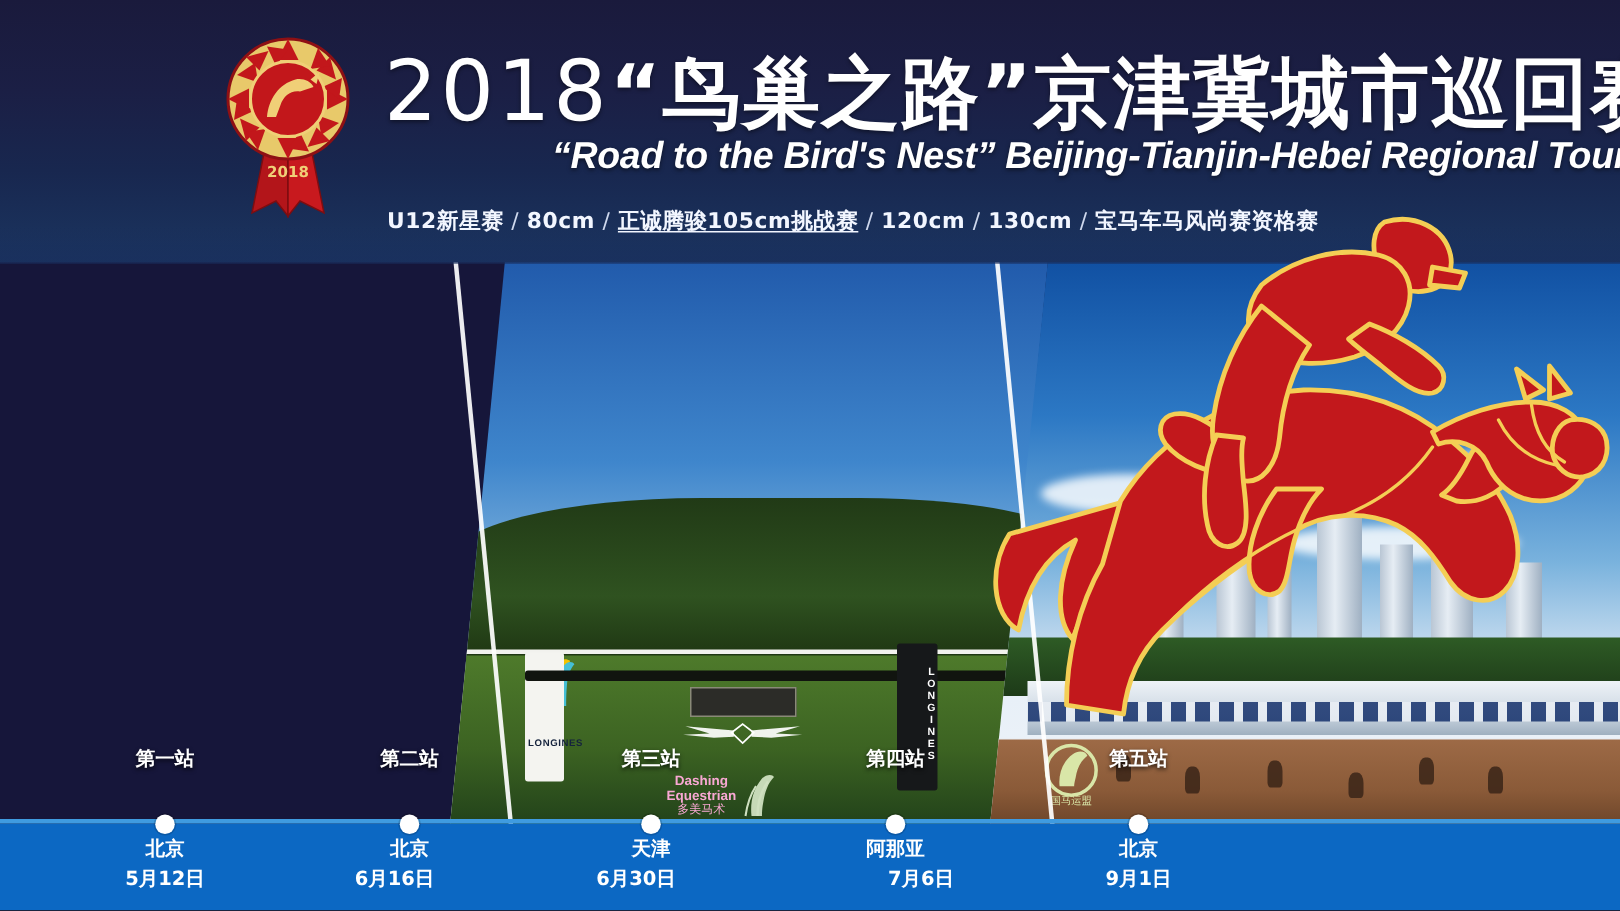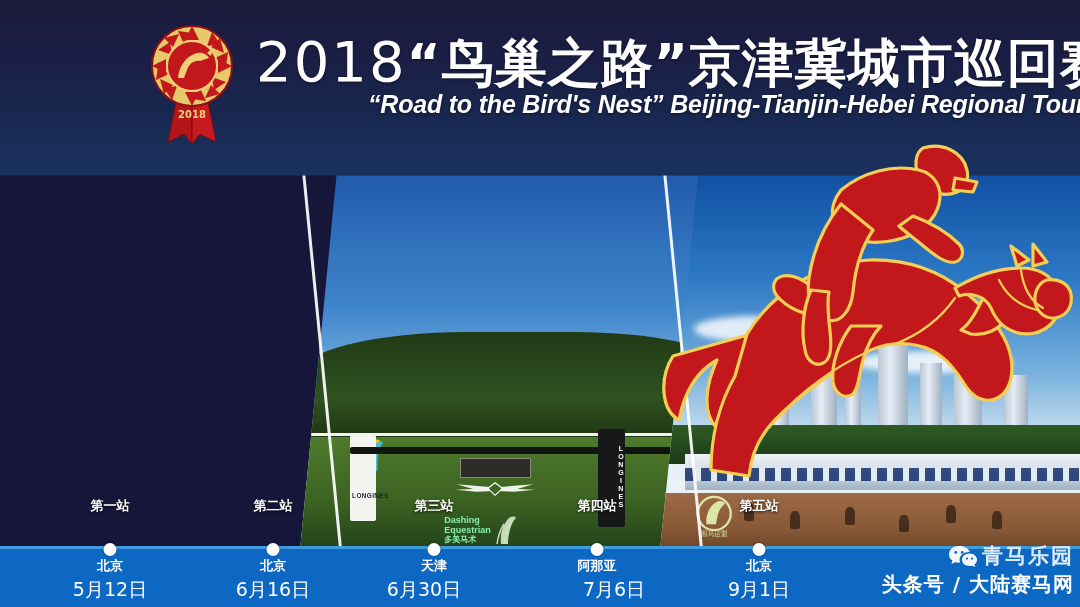--- a/index.html
+++ b/index.html
@@ -126,21 +126,21 @@
      color:#fff;font-size:13px;font-weight:700;white-space:nowrap;
      font-family:"DejaVu Sans","Liberation Sans",sans-serif;
      text-shadow:0 1px 3px rgba(0,0,0,.8);}
 
   .bluebar{position:absolute;left:0;top:549px;width:1080px;height:58px;background:#0c68c3;z-index:8;}
   .bluebar:before{content:"";position:absolute;left:0;top:-3px;width:100%;height:3px;background:#3f9be0;}
   .dot{position:absolute;top:-6.5px;width:13px;height:13px;border-radius:50%;background:#fff;
        transform:translateX(-50%);box-shadow:0 0 0 1px rgba(0,0,0,.15);}
   .tl-city{position:absolute;top:8px;transform:translateX(-50%);color:#fff;font-size:13px;font-weight:700;white-space:nowrap;
        font-family:"DejaVu Sans","Liberation Sans",sans-serif;}
-  .tl-date{position:absolute;top:28px;transform:translateX(-50%);color:#fff;font-size:19px;font-weight:400;white-space:nowrap;
+  .tl-date{position:absolute;top:28px;transform:translateX(-50%);color:#fff;font-size:13px;font-weight:700;white-space:nowrap;
        font-family:"DejaVu Sans","Liberation Sans",sans-serif;}
 
   
   .wm{position:absolute;right:6px;top:544px;z-index:12;text-align:right;line-height:1;}
   .wm-top{display:flex;align-items:center;justify-content:flex-end;gap:4px;}
   .wm-brand{color:#e9f2fb;font-size:21px;font-weight:700;letter-spacing:2px;
      font-family:"DejaVu Sans","Liberation Sans",sans-serif;opacity:.95;}
   .wm-bottom{color:#ffffff;font-size:20px;font-weight:700;letter-spacing:1px;margin-top:6px;
      font-family:"DejaVu Sans","Liberation Sans",sans-serif;}
 </style>
@@ -173,24 +173,24 @@
         <svg width="100%" height="100%" viewBox="0 0 120 28" preserveAspectRatio="none">
           <path d="M60 4 l10 8 -10 10 -10 -10 z" fill="none" stroke="#ffffff" stroke-width="1.6"></path>
           <path d="M52 10 L8 6 L30 13 L6 14 L34 17 L52 16 Z" fill="#ffffff" opacity=".92"></path>
           <path d="M68 10 L112 6 L90 13 L114 14 L86 17 L68 16 Z" fill="#ffffff" opacity=".92"></path>
         </svg>
       </div>
       <div class="std-r"></div>
       <div class="longi-r">LONGINES</div>
 
       <div class="dash" style="display:flex;align-items:center;gap:4px;justify-content:center;">
-        <span style="display:flex;flex-direction:column;line-height:1.1;color:#86efac;text-align:left">
+        <span style="display:flex;flex-direction:column;line-height:1.1;color:#f9a8d4;text-align:center">
           <span style="font-size:9px;font-weight:700">Dashing</span>
           <span style="font-size:9px;font-weight:700">Equestrian</span>
-          <span style="font-size:8px;font-weight:700;font-family:'DejaVu Sans',sans-serif">多美马术</span>
+          <span style="font-size:8px;font-weight:400;font-family:'DejaVu Sans',sans-serif">多美马术</span>
         </span>
         <svg width="22" height="30" viewBox="0 0 22 30">
           <path d="M6 29 C5 20,7 11,13 4 C16 1,20 1,21 3 C17 7,15 13,14 19 C13 24,13 27,13 29 Z" fill="#cfe0c0" opacity=".95"></path>
           <path d="M10 29 C10 21,12 13,17 6" fill="none" stroke="#cfe0c0" stroke-width="1.6"></path>
           <path d="M2 29 C3 22,5 15,9 9" fill="none" stroke="#cfe0c0" stroke-width="1.4"></path>
         </svg>
       </div>
     </div>
 
     <div class="panel p3">
@@ -323,20 +323,23 @@
         <path d="M61 31 l6 -5 -2 8 z" fill="#f0cf77"></path>
       </g>
     </svg>
 
     <div class="title-cn">
       <span class="yr">2018</span><span>“鸟巢之路”京津冀城市巡回赛</span>
     </div>
 
     <div class="title-en">“Road to the Bird's Nest” Beijing-Tianjin-Hebei Regional Tour</div>
 
+    <div class="subtitle">
+      <span>U12新星赛</span><span class="sep">/</span><span>80cm</span><span class="sep">/</span><span class="u">正诚腾骏105cm挑战赛</span><span class="sep">/</span><span>120cm</span><span class="sep">/</span><span>130cm</span><span class="sep">/</span><span>宝马车马风尚赛资格赛</span>
+    </div>
   </div>
 
   <div class="tl-labels">
     <div class="tl-label" style="left:110px">第一站</div>
     <div class="tl-label" style="left:273px">第二站</div>
     <div class="tl-label" style="left:434px">第三站</div>
     <div class="tl-label" style="left:597px">第四站</div>
     <div class="tl-label" style="left:759px">第五站</div>
   </div>
 
@@ -344,45 +347,26 @@
     <div class="dot" style="left:110px"></div>
     <div class="dot" style="left:273px"></div>
     <div class="dot" style="left:434px"></div>
     <div class="dot" style="left:597px"></div>
     <div class="dot" style="left:759px"></div>
 
     <div class="tl-city" style="left:110px">北京</div>
     <div class="tl-date" style="left:110px">5月12日</div>
 
     <div class="tl-city" style="left:273px">北京</div>
-    <div class="tl-date" style="left:273px">6月16日</div>
+    <div class="tl-date" style="left:263px">6月16日</div>
 
     <div class="tl-city" style="left:434px">天津</div>
     <div class="tl-date" style="left:424px">6月30日</div>
 
     <div class="tl-city" style="left:597px">阿那亚</div>
     <div class="tl-date" style="left:614px">7月6日</div>
 
     <div class="tl-city" style="left:759px">北京</div>
     <div class="tl-date" style="left:759px">9月1日</div>
   </div>
 
-  <div class="wm">
-    <div class="wm-top">
-      <svg width="30" height="24" viewBox="0 0 30 24">
-        <path d="M11 2 C5 2,1 6,1 10.5 C1 13,2.3 15.2,4.4 16.6 L3.4 20 L7.2 18.2
-                 C8.4 18.5,9.7 18.7,11 18.7 C11.4 18.7,11.8 18.7,12.2 18.6
-                 C11.8 17.7,11.6 16.7,11.6 15.7 C11.6 11.4,15.8 8,21 8
-                 C21.2 8,21.5 8,21.7 8 C20.8 4.6,16.4 2,11 2 Z" fill="#ffffff" opacity=".95"></path>
-        <circle cx="7.8" cy="8.4" r="1.4" fill="#0c68c3"></circle>
-        <circle cx="14.2" cy="8.4" r="1.4" fill="#0c68c3"></circle>
-        <path d="M21.5 9.6 C25.8 9.6,29 12.4,29 15.8 C29 17.7,28 19.4,26.4 20.5
-                 L27.2 23 L24.2 21.7 C23.3 21.9,22.4 22,21.5 22
-                 C17.2 22,14 19.2,14 15.8 C14 12.4,17.2 9.6,21.5 9.6 Z" fill="#ffffff" opacity=".95"></path>
-        <circle cx="19" cy="14.6" r="1.1" fill="#0c68c3"></circle>
-        <circle cx="24" cy="14.6" r="1.1" fill="#0c68c3"></circle>
-      </svg>
-      <span class="wm-brand">青马乐园</span>
-    </div>
-    <div class="wm-bottom">头条号 / 大陆赛马网</div>
-  </div>
 
 </div>
 
 </body></html>

